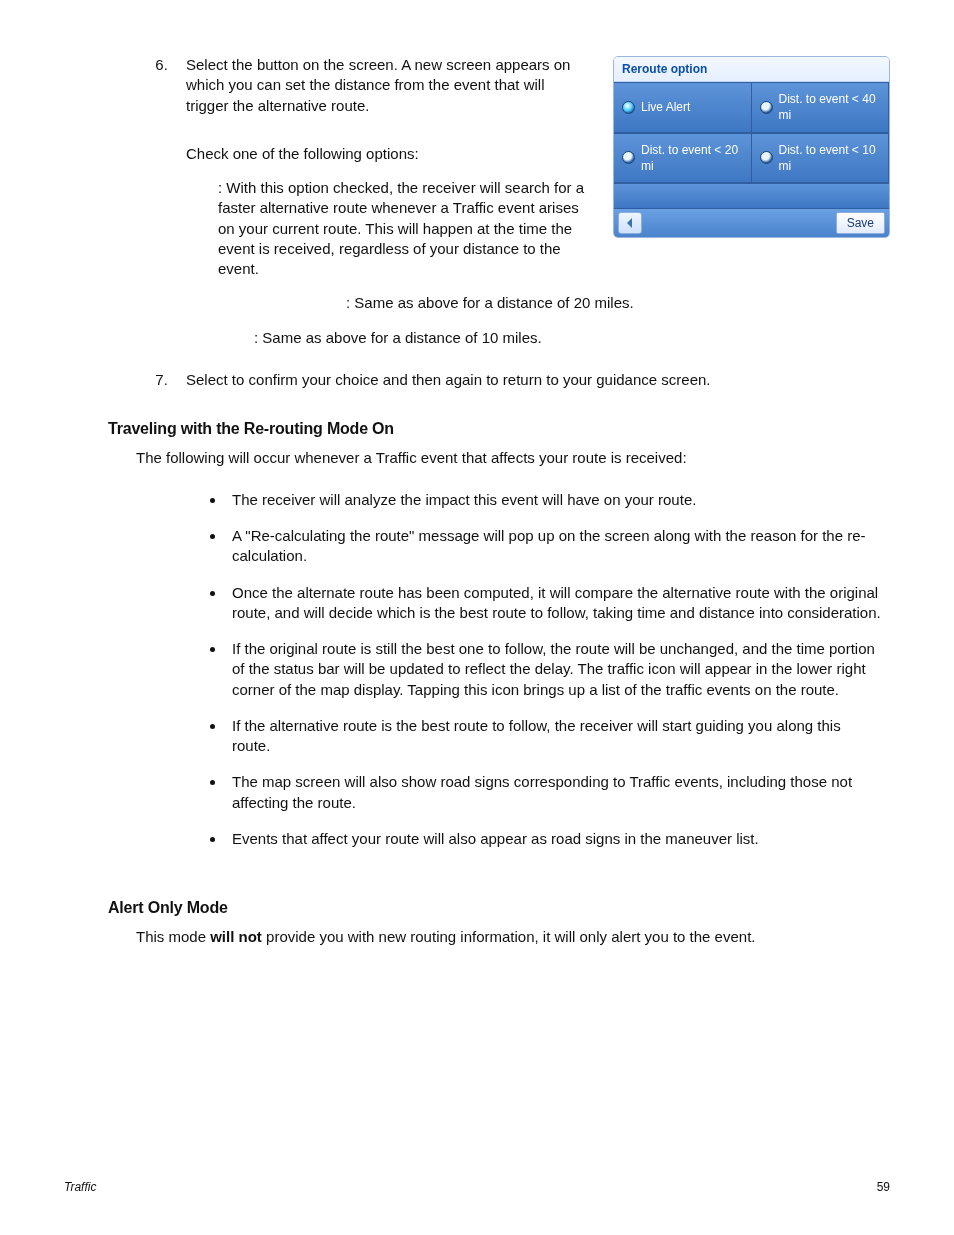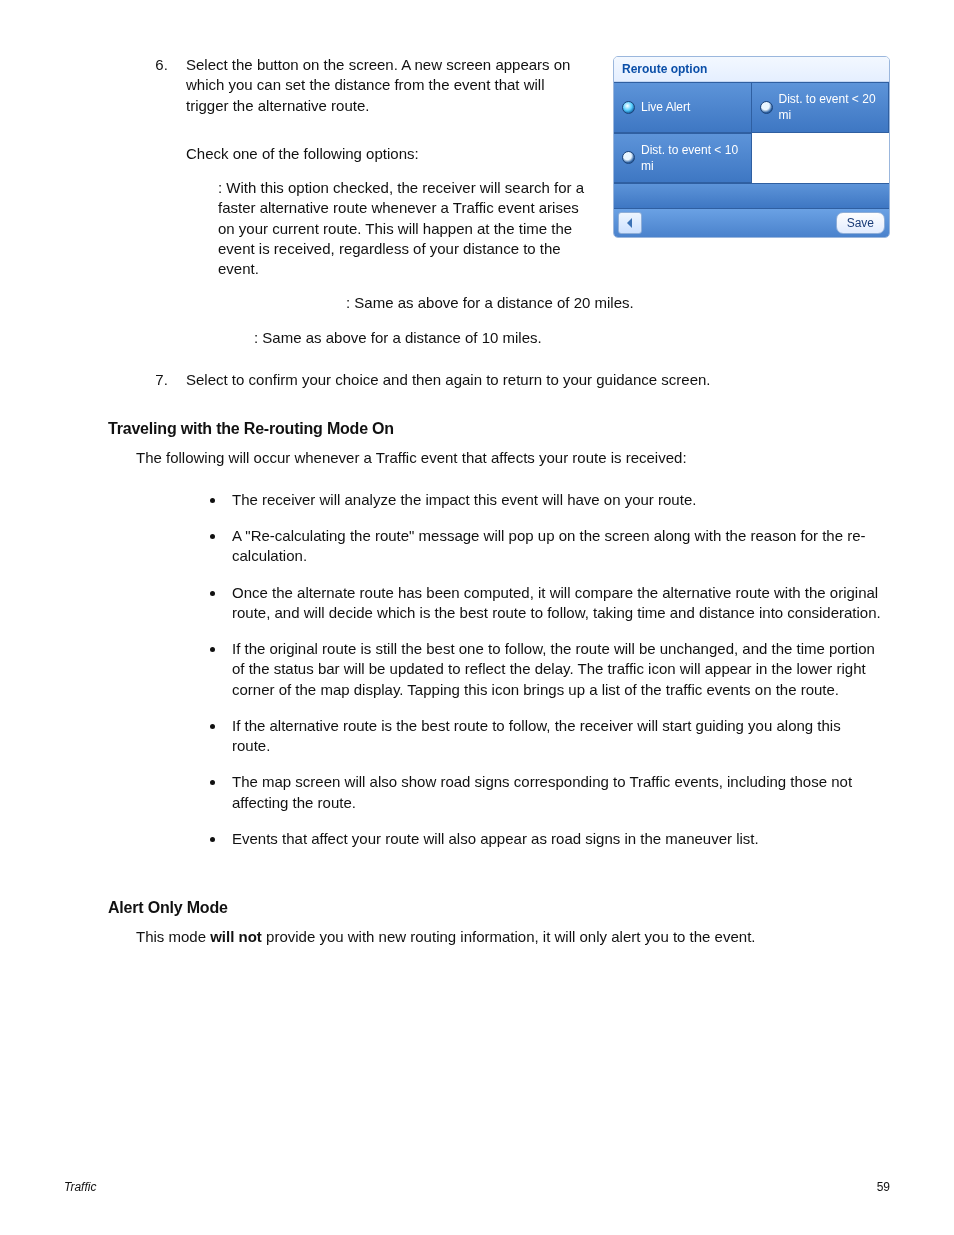--- a/index.html
+++ b/index.html
@@ -80,21 +80,21 @@
     background: linear-gradient(#eef6ff, #cde1ff);
     border: 1px solid #8eaed8;
     border-radius: 3px;
     display: flex; align-items: center; justify-content: center;
     color: #2f63a5;
   }
   .shot-back svg { width: 10px; height: 10px; }
   .shot-save {
     background: linear-gradient(#fefefe, #e2ecff);
     border: 1px solid #8eaed8;
-    border-radius: 7px;
+    border-radius: 2px;
     padding: 2px 10px;
     color: #1a3c78;
     font-weight: normal;
   }
 
   
   ol.steps {
     list-style: decimal;
     margin: 0 0 0 78px;
     padding: 0 0 0 30px;
@@ -141,20 +141,24 @@
 <body>
 
 <div class="page">
 
   <div class="shot">
     <div class="shot-title">Reroute option</div>
     <div class="shot-grid">
       <div class="shot-cell selected">
         <span class="radio"></span>
         <span>Live Alert</span>
+      </div>
+      <div class="shot-cell">
+        <span class="radio"></span>
+        <span>Dist. to event &lt; 40 mi</span>
       </div>
       <div class="shot-cell">
         <span class="radio"></span>
         <span>Dist. to event &lt; 20 mi</span>
       </div>
       <div class="shot-cell">
         <span class="radio"></span>
         <span>Dist. to event &lt; 10 mi</span>
       </div>
     </div>

